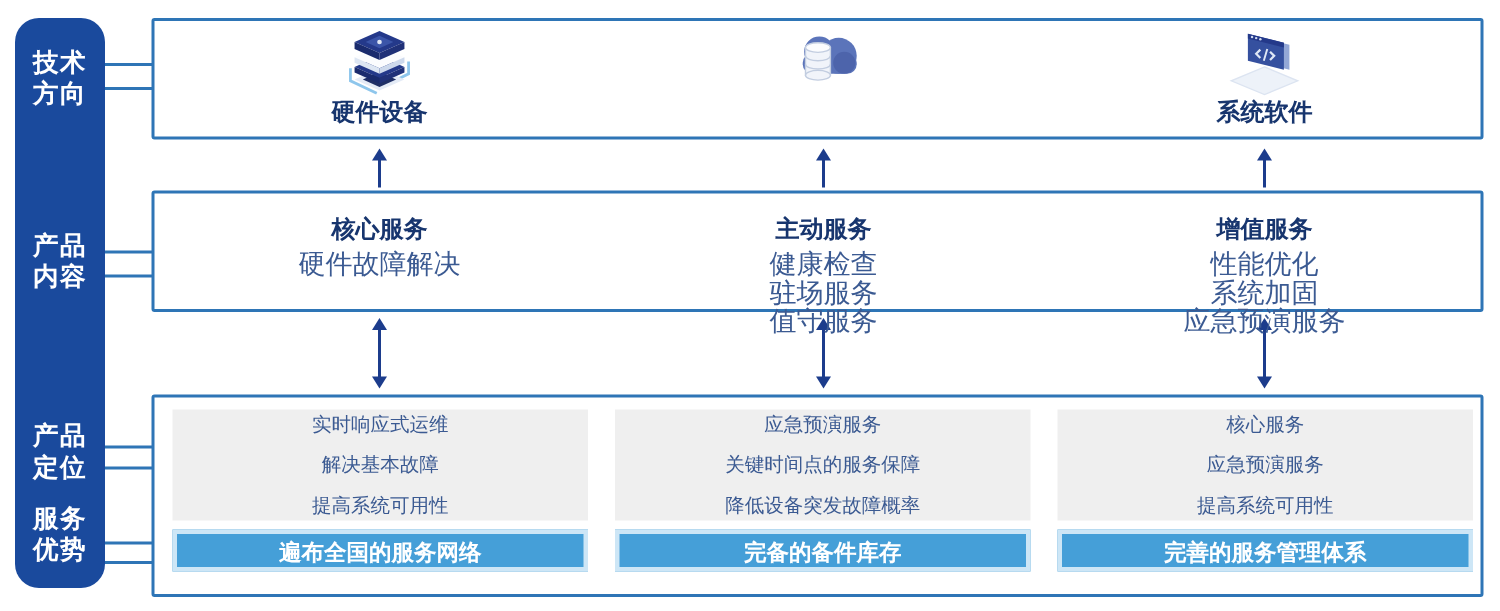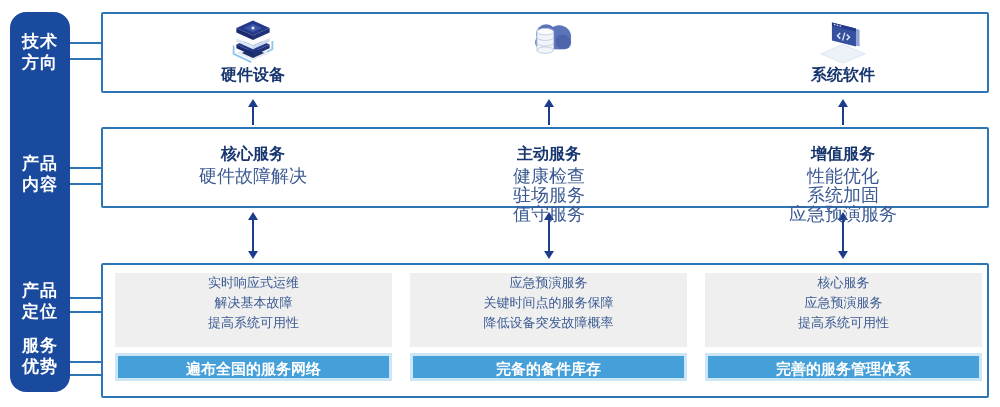--- a/index.html
+++ b/index.html
@@ -38,21 +38,21 @@
   
   .svc-col { position:absolute; top:0; width:200px; text-align:center; padding-top:16px; box-sizing:border-box; }
   .svc-col.single { }
   .svc-heading { font-size:16px; font-weight:bold; color:var(--heading-text,#17356e); line-height:18px; margin-bottom:4px; }
   .svc-item { font-size:18px; color:var(--body-text,#3b5a92); line-height:19px; }
 
   
   .pos-col { position:absolute; top:8px; width:277px; }
   .gray-box {
     height:74px; background:var(--gray-box-bg,#efefef);
-    display:flex; flex-direction:column; justify-content:flex-start; text-align:center;
+    display:flex; flex-direction:column; justify-content:space-between; text-align:center;
   }
   .gray-line { font-size:13px; line-height:20px; color:var(--body-text,#3b5a92); }
   .blue-bar {
     margin-top:6px; height:28px; box-sizing:border-box;
     background:var(--bar-bg,#459fd8); border:3px solid var(--bar-border,#cde6f6);
     color:var(--bar-text,#ffffff); font-size:15px; font-weight:bold;
     text-align:center; line-height:26px;
   }
 
   

